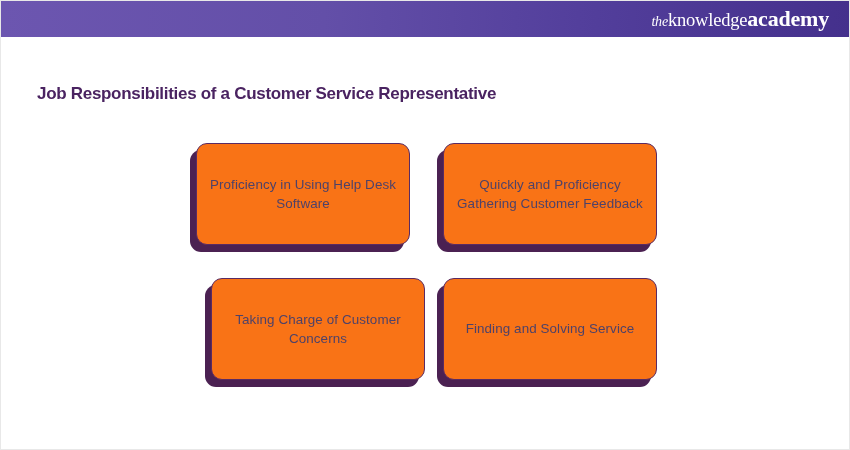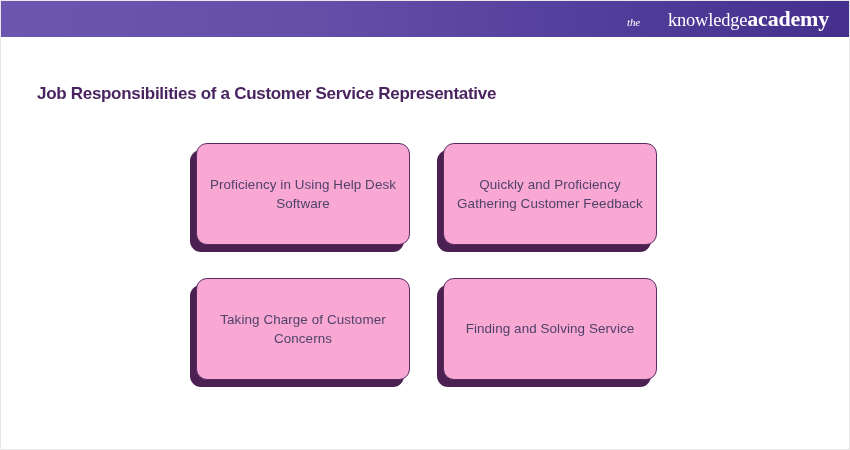--- a/index.html
+++ b/index.html
@@ -36,27 +36,26 @@
     font-family: "Liberation Serif", serif;
     white-space: nowrap;
     margin-right: 22px;
     letter-spacing: -0.2px;
     line-height: 1;
     display: flex;
     align-items: baseline;
   }
   .brand-the {
     font-style: italic;
-    font-size: 11px;
+    font-size: 14px;
     font-weight: 400;
   }
   .brand-knowledge {
     font-size: 18.5px;
     font-weight: 400;
-    margin-left: 28px;
   }
   .brand-academy {
     font-size: 22px;
     font-weight: 700;
     font-family: Liberation Serif, serif;
   }
 
   
   .page-title {
     position: absolute;
@@ -78,40 +77,40 @@
     width: 475px;
     height: 250px;
   }
   .card-wrap {
     position: absolute;
     width: 221px;
     height: 109px;
   }
   .card-wrap.c1 { left: 0px;   top: 0px;   }
   .card-wrap.c2 { left: 247px; top: 0px;   }
-  .card-wrap.c3 { left: 0px;   top: 135px; }
+  .card-wrap.c3 { left: 15px;   top: 135px; }
   .card-wrap.c4 { left: 247px; top: 135px; }
 
   
   .card-shadow {
     position: absolute;
     left: 0px;
     top: 7px;
     width: 214px;
     height: 102px;
     background: #4b2152;
     border-radius: 11px;
   }
   .card {
     position: absolute;
     left: 6px;
     top: 0px;
     width: 214px;
     height: 102px;
-    background: #f9a8d4;
+    background: #f97316;
     border: 1.3px solid #5a2b63;
     border-radius: 11px;
     box-sizing: border-box;
     display: flex;
     align-items: center;
     justify-content: center;
     padding: 4px 12px;
   }
   .card-label {
     color: #4e4269;

